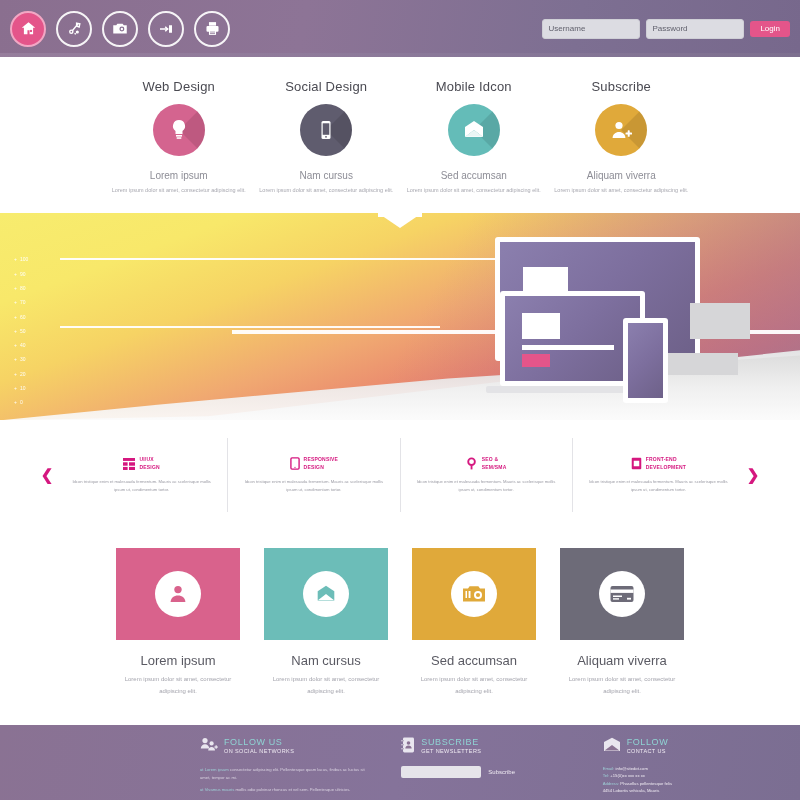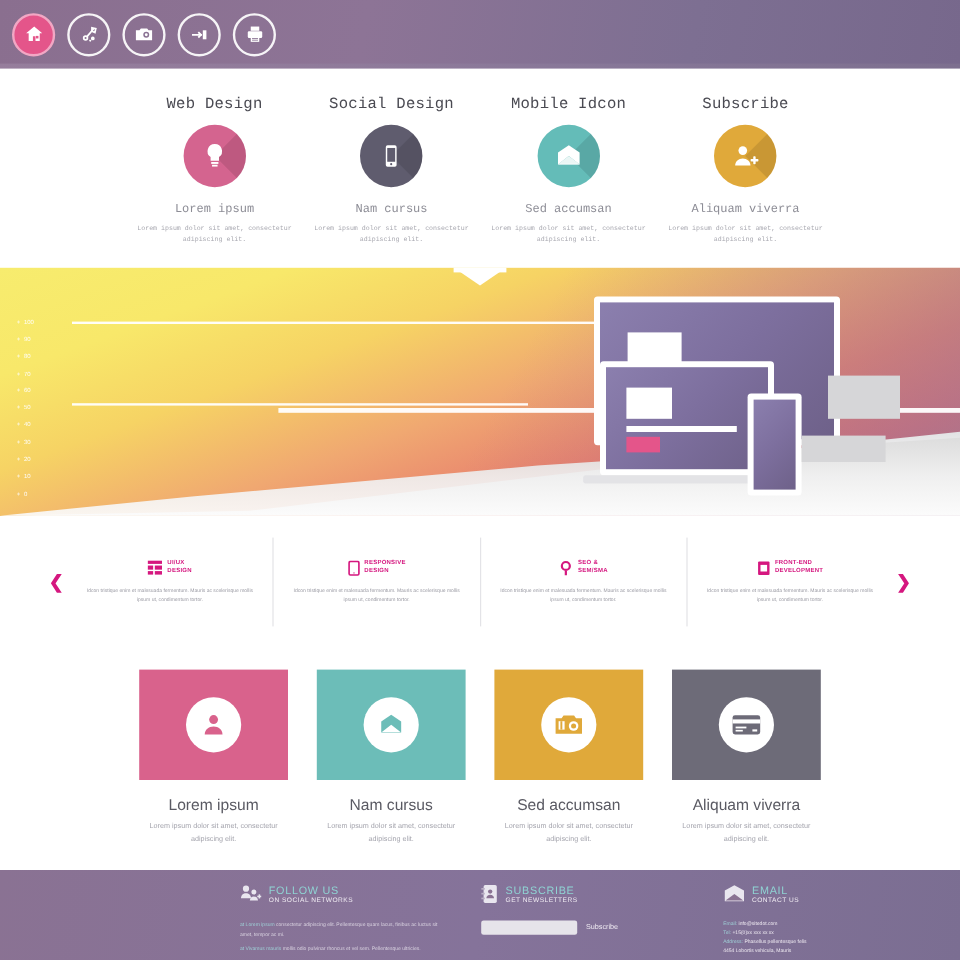--- a/index.html
+++ b/index.html
@@ -46,21 +46,21 @@
   .login-btn {
     background:#e4558a; color:#fff; border:none; border-radius:3px;
     height:16px; padding:0 10px; font-size:8px; cursor:pointer;
     font-family:"Liberation Sans",sans-serif;
   }
 
   
   .services {
     display:flex; padding:22px 105px 18px 105px; gap:0; background:#fff;
   }
-  .service { flex:1; text-align:center;font-family:Liberation Mono, monospace; }
+  .service { flex:1; text-align:center; }
   .service-title { font-size:13px; color:#4a4a52; font-weight:400; letter-spacing:.2px; }
   .service-circle {
     width:52px; height:52px; border-radius:50%; margin:10px auto 0;
     display:flex; align-items:center; justify-content:center;
     position:relative; overflow:hidden;
   }
   .service-circle .shadow{
     position:absolute; left:50%; top:50%; width:120%; height:120%;
     background:rgba(0,0,0,.10);
     transform-origin: top left; transform: rotate(-45deg);
@@ -240,20 +240,25 @@
       </div>
       <div class="nav-ic">
         <svg width="17" height="17" viewBox="0 0 24 24" fill="#fff">
             <rect x="7" y="3" width="10" height="5"></rect>
             <rect x="3.5" y="8.5" width="17" height="8" rx="1.5"></rect>
             <rect x="7" y="15" width="10" height="6" fill="#fff"></rect>
             <rect x="8.5" y="16.5" width="7" height="1" fill="#8a7293"></rect>
             <rect x="8.5" y="18.5" width="7" height="1" fill="#8a7293"></rect>
           </svg>
       </div>
+    </div>
+    <div class="login-area">
+      <input class="login-input" type="text" placeholder="Username" style="">
+      <input class="login-input" type="text" placeholder="Password" style="">
+      <button class="login-btn">Login</button>
     </div>
   </div>
 
   <div class="services">
     <div class="service">
       <div class="service-title">Web Design</div>
       <div class="service-circle" style="background:#d4648f">
         <div class="shadow"></div>
         <svg width="24" height="24" viewBox="0 0 24 24" fill="#fff">
             <path d="M12 2a6 6 0 0 0-3.5 10.9V16h7v-3.1A6 6 0 0 0 12 2z"></path>
@@ -541,21 +546,21 @@
 
     <div class="fcol">
       <div class="fcol-head">
         <span class="fcol-ic">
           <svg width="18" height="15" viewBox="0 0 18 15" fill="#e9e6ef">
               <path d="M1 14V5l8-4.3L17 5v9z"></path>
               <path d="M1.6 13.4 L9 8 l7.4 5.4z" fill="#8a7293"></path>
             </svg>
         </span>
         <span>
-          <div class="fcol-t1">EMAIL</div>
+          <div class="fcol-t1">FOLLOW</div>
           <div class="fcol-t2">CONTACT US</div>
         </span>
       </div>
       <div class="fcol-body" id="contact-lines">
           <div class="fline"><b>Email: </b><span>info@sitedot.com</span></div>
           <div class="fline"><b>Tel: </b><span>+15(0)xx xxx xx xx</span></div>
           <div class="fline"><b>Address: </b><span>Phasellus pellentesque felis</span></div>
           <div class="fline"><span>4454 Lobortis vehicula, Mauris</span></div>
         </div>
     </div>

